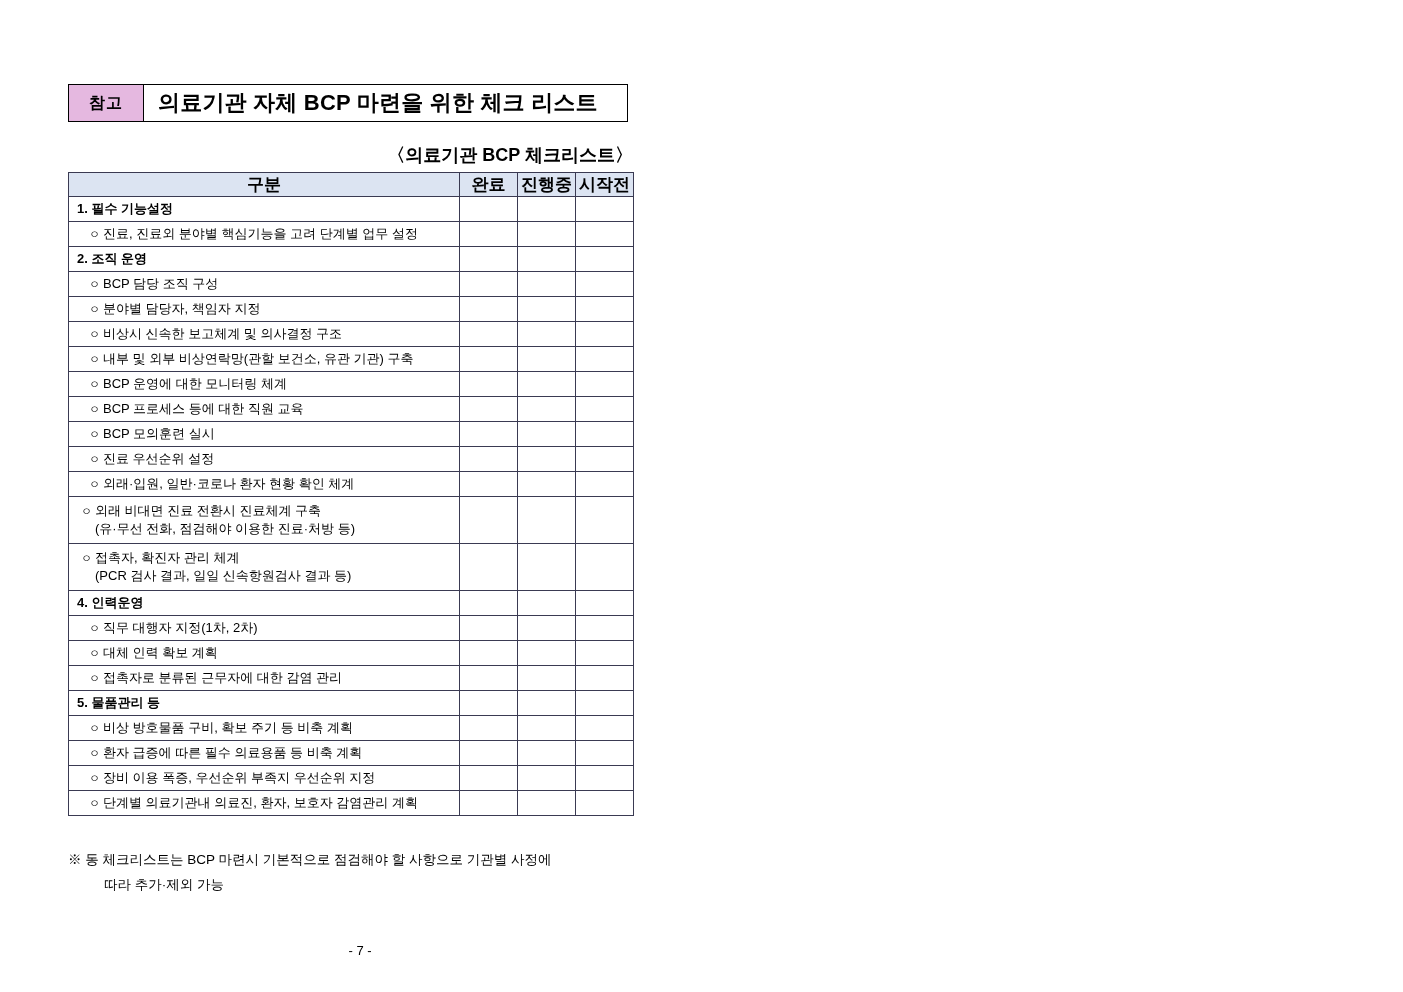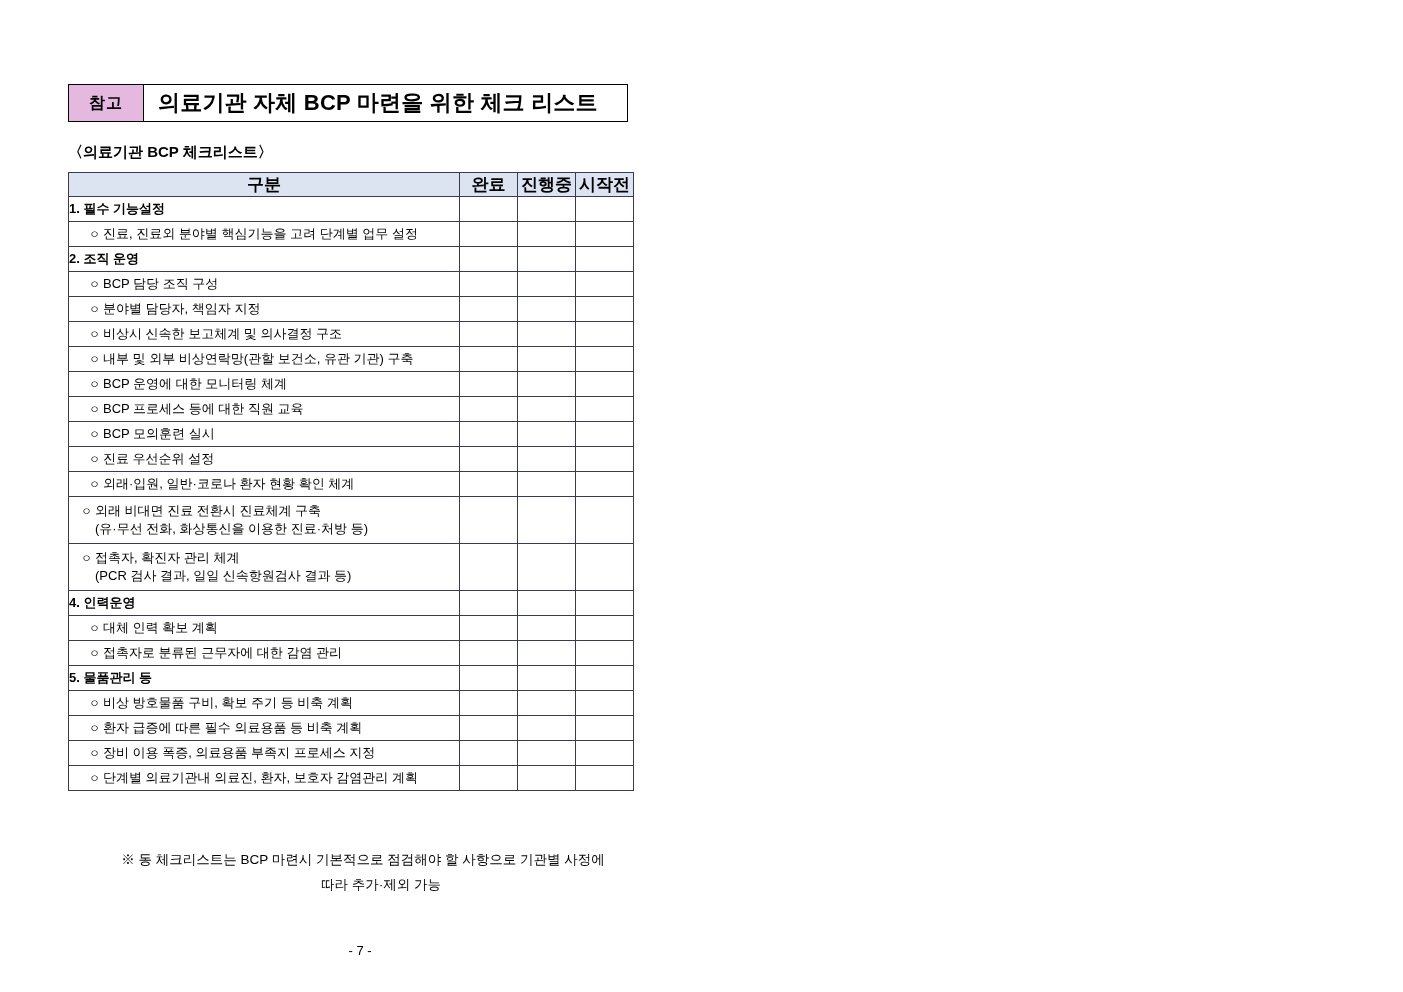--- a/index.html
+++ b/index.html
@@ -56,22 +56,22 @@
     font-weight: bold;
     letter-spacing: 0.2px;
   }
 
   
   .table-title {
     position: absolute;
     left: 68px;
     top: 143px;
     width: 565px;
-    text-align: left;
-    font-size: 15px;
+    text-align: right;
+    font-size: 18px;
     font-weight: bold;
   }
 
   
   table.checklist {
     position: absolute;
     left: 68px;
     top: 172px;
     width: 565px;
     border-collapse: collapse;
@@ -93,20 +93,21 @@
   }
   td.label {
     height: 24px;
     padding-left: 8px;
     padding-right: 4px;
     white-space: pre-line;
     line-height: 1.35;
   }
   tr.section td.label {
     font-weight: bold;
+    padding-left: 8px;
   }
   tr.item td.label {
     padding-left: 20px;
     text-indent: 0;
   }
   .bullet {
     display: inline-block;
     width: 14px;
     font-size: 11px;
   }
@@ -126,21 +127,20 @@
   }
 
   
   .footnote {
     position: absolute;
     left: 68px;
     top: 848px;
     width: 590px;
     font-size: 13.5px;
     line-height: 1.85;
-    text-align: center;
   }
   .footnote .fn-line2 {
     display: block;
     padding-left: 36px;
   }
 
   
   .page-number {
     position: absolute;
     left: 0;
@@ -244,38 +244,44 @@
           <td class="mark"></td>
           <td class="mark"></td>
         </tr>
         <tr class="item">
           <td class="label"><span class="bullet">ㅇ</span><span>외래·입원, 일반·코로나 환자 현황 확인 체계</span></td>
           <td class="mark"></td>
           <td class="mark"></td>
           <td class="mark"></td>
         </tr>
         <tr class="item two-line">
-          <td class="label"><span class="bullet">ㅇ</span><span>외래 비대면 진료 전환시 진료체계 구축</span><span class="sub-line">(유·무선 전화, 화상통신을 이용한 진료·처방 등)</span></td>
+          <td class="label"><span class="bullet">ㅇ</span><span>외래 비대면 진료 전환시 진료체계 구축</span><span class="sub-line">(유·무선 전화, 점검해야 이용한 진료·처방 등)</span></td>
           <td class="mark"></td>
           <td class="mark"></td>
           <td class="mark"></td>
         </tr>
         <tr class="item two-line">
           <td class="label"><span class="bullet">ㅇ</span><span>접촉자, 확진자 관리 체계</span><span class="sub-line">(PCR 검사 결과, 일일 신속항원검사 결과 등)</span></td>
           <td class="mark"></td>
           <td class="mark"></td>
           <td class="mark"></td>
         </tr>
         <tr class="section">
           <td class="label">4. 인력운영</td>
           <td class="mark"></td>
           <td class="mark"></td>
           <td class="mark"></td>
         </tr>
         <tr class="item">
+          <td class="label"><span class="bullet">ㅇ</span><span>직무 대행자 지정(1차, 2차)</span></td>
+          <td class="mark"></td>
+          <td class="mark"></td>
+          <td class="mark"></td>
+        </tr>
+        <tr class="item">
           <td class="label"><span class="bullet">ㅇ</span><span>대체 인력 확보 계획</span></td>
           <td class="mark"></td>
           <td class="mark"></td>
           <td class="mark"></td>
         </tr>
         <tr class="item">
           <td class="label"><span class="bullet">ㅇ</span><span>접촉자로 분류된 근무자에 대한 감염 관리</span></td>
           <td class="mark"></td>
           <td class="mark"></td>
           <td class="mark"></td>
@@ -292,21 +298,21 @@
           <td class="mark"></td>
           <td class="mark"></td>
         </tr>
         <tr class="item">
           <td class="label"><span class="bullet">ㅇ</span><span>환자 급증에 따른 필수 의료용품 등 비축 계획</span></td>
           <td class="mark"></td>
           <td class="mark"></td>
           <td class="mark"></td>
         </tr>
         <tr class="item">
-          <td class="label"><span class="bullet">ㅇ</span><span>장비 이용 폭증, 의료용품 부족지 프로세스 지정</span></td>
+          <td class="label"><span class="bullet">ㅇ</span><span>장비 이용 폭증, 우선순위 부족지 우선순위 지정</span></td>
           <td class="mark"></td>
           <td class="mark"></td>
           <td class="mark"></td>
         </tr>
         <tr class="item">
           <td class="label"><span class="bullet">ㅇ</span><span>단계별 의료기관내 의료진, 환자, 보호자 감염관리 계획</span></td>
           <td class="mark"></td>
           <td class="mark"></td>
           <td class="mark"></td>
         </tr>

